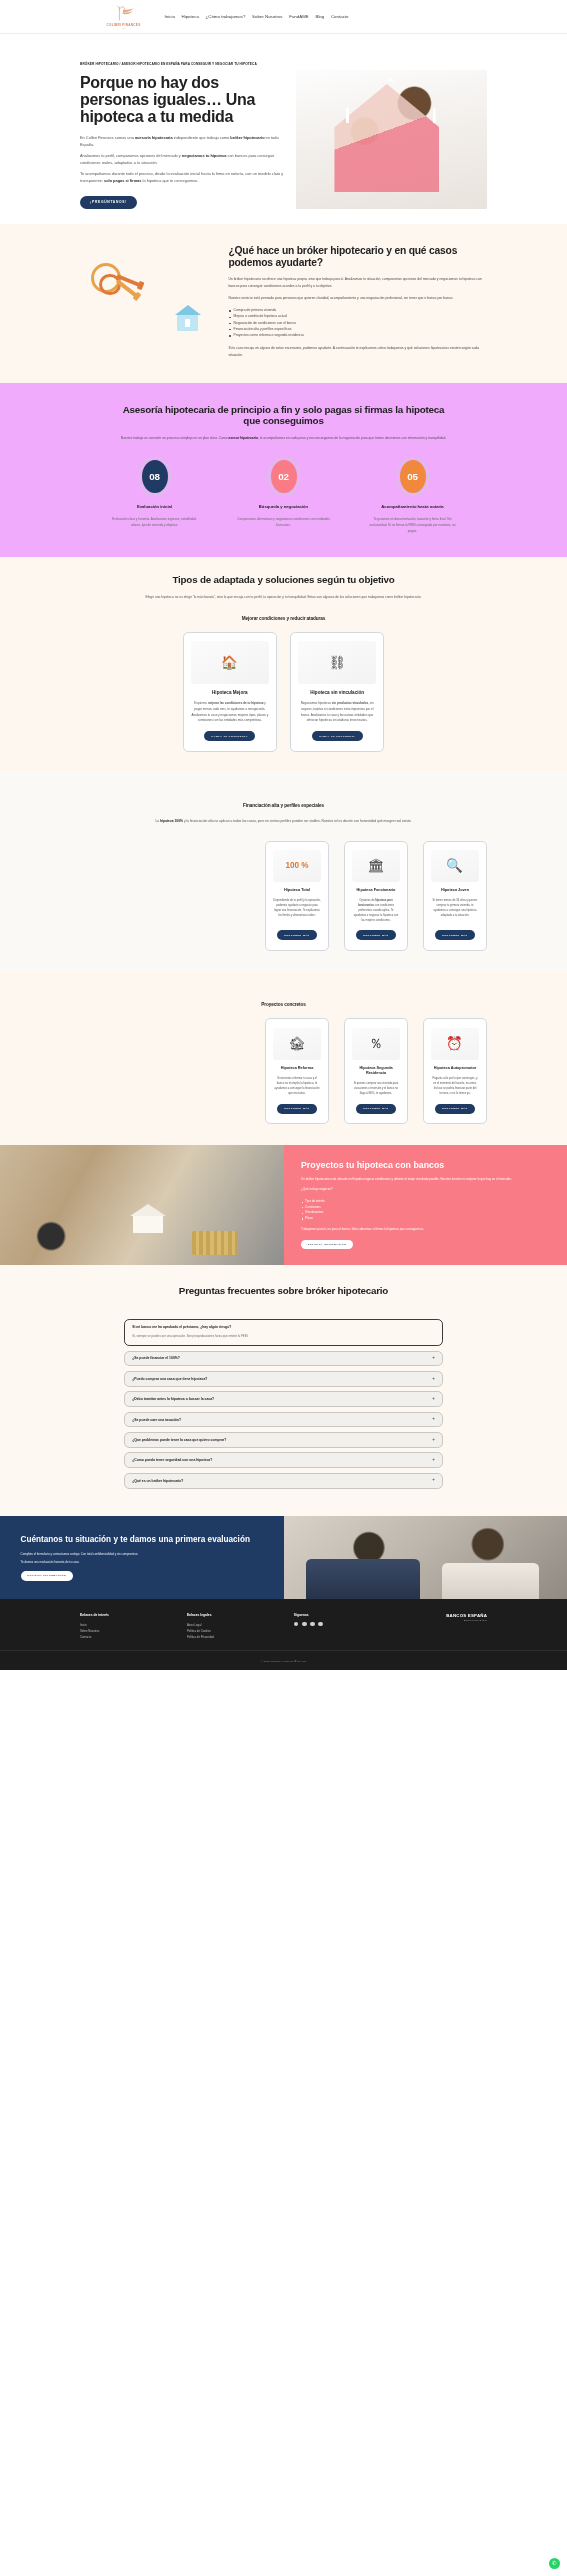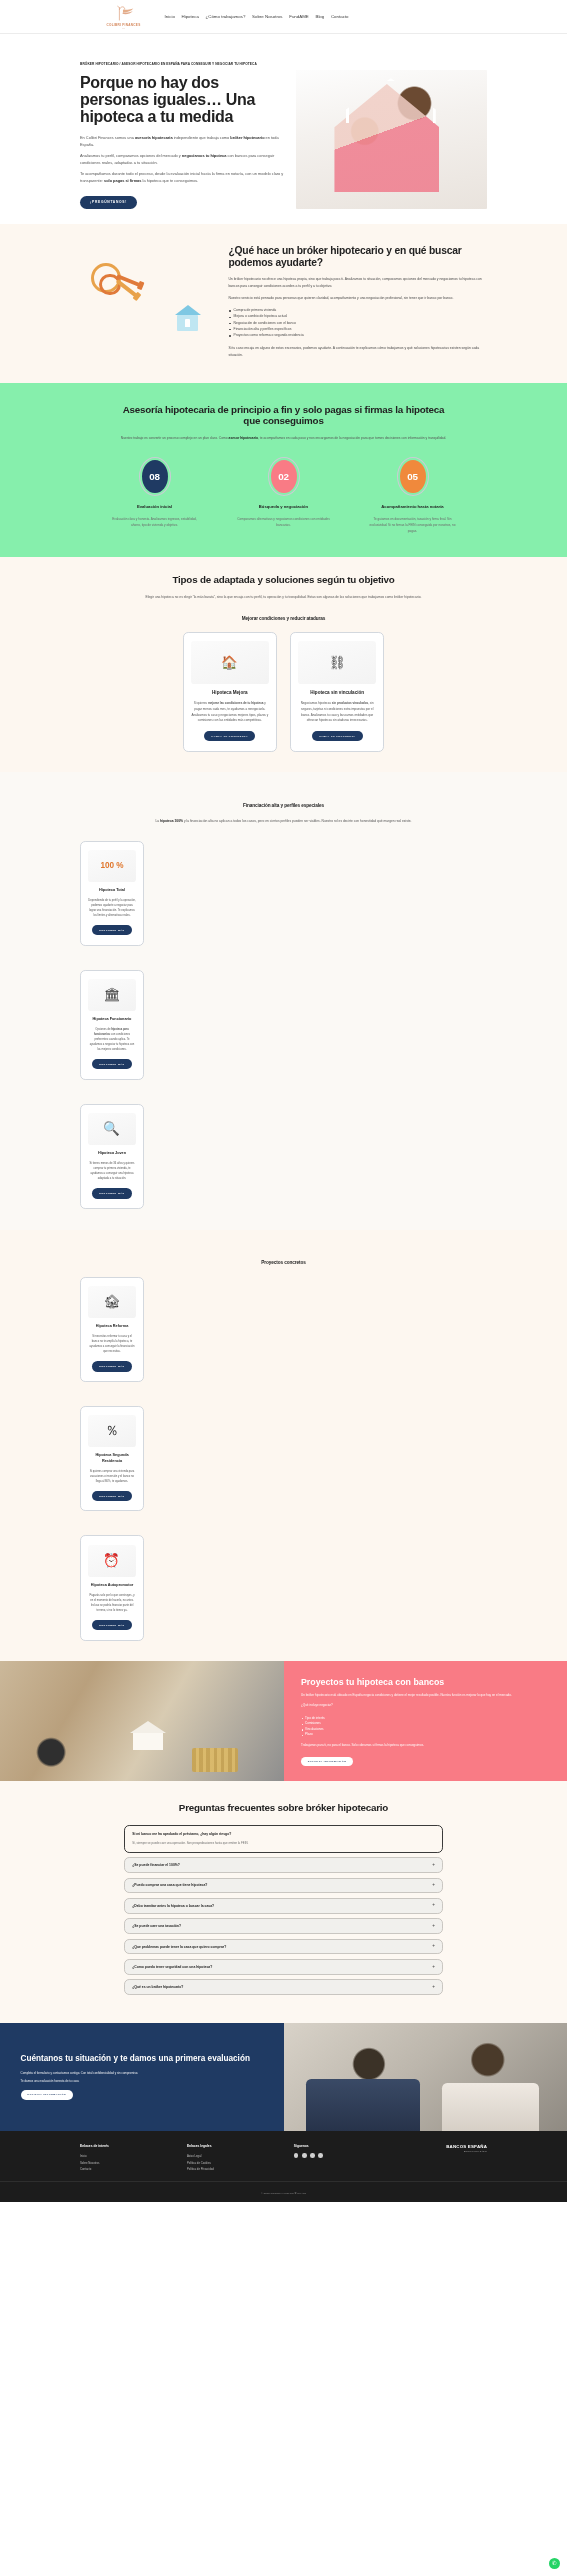--- a/index.html
+++ b/index.html
@@ -73,21 +73,21 @@
   }
   .ph-couple::before{
     content:"";position:absolute;left:26%;top:6%;width:44%;height:30%;
     border:3.1px solid #fff;border-bottom:none;transform:rotate(0deg);
     clip-path:polygon(50% 0,100% 70%,100% 100%,0 100%,0 70%);
     z-index:3;
   }
 
   
   .sec-cream{background:#fdf7f0;}
-  .sec-white{background:#86efac;}
+  .sec-white{background:#f0abfc;}
   .sec-offwhite{background:#fbf9f5;}
   .broker{padding:19.6px 0;display:flex;justify-content:center;}
   .broker-inner{width:407px;display:flex;gap:14.4px;align-items:flex-start;}
   .broker-art{width:134px;height:98px;position:relative;}
   .keys{
     position:absolute;left:11.3px;top:18.5px;width:57px;height:36px;
   }
   .ring{
     width:30px;height:30px;border:3.6px solid #e8a24b;border-radius:50%;
     position:absolute;left:0;top:0;
@@ -177,21 +177,21 @@
   .card.w3 .card-art{height:32px;}
   .card-title{font-size:4.6px;font-weight:800;color:#222;line-height:1.45;margin-bottom:4.6px;text-align:center;}
   .card.w3 .card-title{font-size:3.8px;}
   .card-desc{font-size:3px;line-height:1.9;color:#555;text-align:center;margin-bottom:7.2px;}
   .card.w3 .card-desc{font-size:2.7px;line-height:1.85;}
   .btn-cta{
     background:#1f3a63;color:#fff;border:none;border-radius:8.2px;
     padding:3.6px 7.2px;font-size:2.4px;font-weight:700;letter-spacing:0.5px;cursor:pointer;
     margin-top:auto;font-family:"Liberation Sans",sans-serif;white-space:nowrap;
   }
-  .cards3{display:flex;justify-content:flex-start;gap:24px;margin-top:11.3px;flex-direction:column;}
+  .cards3{display:flex;justify-content:flex-end;gap:15px;margin-top:11.3px;}
 
   
   .glyph{position:absolute;inset:0;display:flex;align-items:center;justify-content:center;font-size:13.4px;}
 
   
   .nego{display:flex;height:120px;}
   .nego-photo{
     width:50%;
     background:
       radial-gradient(circle at 18% 76%, #2f2f2f 0 5%, transparent 6%),
@@ -226,33 +226,33 @@
     background:#fff;color:#1f3a63;border:none;border-radius:7.2px;padding:3.1px 6.7px;
     font-size:2.4px;font-weight:700;letter-spacing:0.5px;cursor:pointer;align-self:flex-start;
     margin-top:3.1px;font-family:"Liberation Sans",sans-serif;
   }
 
   
   .faq-sec{background:#fdf8f2;padding:20.6px 0 23px;display:flex;justify-content:center;}
   .faq-inner{width:319px;}
   .faq-h{
     font-size:9.8px;font-weight:800;color:#222;text-align:center;line-height:1.18;
-    margin-bottom:12px;letter-spacing:-0.2px;
+    margin-bottom:22px;letter-spacing:-0.2px;
   }
   .faq-item{
     border:0.5px solid #3b3b3b;border-radius:5.2px;padding:5.7px 7.2px;margin-bottom:4.6px;
     background:#fdf8f2;
   }
   .faq-item.closed{background:#f1f0ed;border-color:#c9c6c1;display:flex;align-items:center;justify-content:space-between;padding:4.6px 7.2px;}
   .faq-q{font-size:3.4px;font-weight:700;color:#222;}
   .faq-a{font-size:2.9px;color:#6f6f6f;margin-top:4.6px;line-height:1.8;}
   .plus{font-size:4.6px;color:#444;line-height:1;}
 
   
-  .cta{display:flex;height:108px;}
+  .cta{display:flex;height:83px;}
   .cta-left{
     width:50%;background:#1f3a63;color:#fff;padding:17.5px 20.6px;display:flex;
     flex-direction:column;justify-content:center;
   }
   .cta-h{font-size:8.2px;font-weight:800;line-height:1.18;margin-bottom:7.2px;}
   .cta-p{font-size:2.9px;line-height:1.95;opacity:.92;margin-bottom:2.6px;}
   .cta-right{
     width:50%;
     background:
       radial-gradient(circle at 30% 38%, #3b3227 0 7%, transparent 8%),
@@ -352,21 +352,21 @@
           <div class="key b"></div>
       </div>
       <div class="littlehouse">
         <div class="roof"></div>
           <div class="body">
             <div class="door"></div>
           </div>
       </div>
     </div>
     <div class="broker-copy">
-      <h2 class="h2">¿Qué hace un bróker hipotecario y en qué buscar podemos ayudarte?</h2>
+      <h2 class="h2">¿Qué hace un bróker hipotecario y en qué casos podemos ayudarte?</h2>
       <p class="body-p">Un bróker hipotecario no ofrece una hipoteca propia, sino que trabaja para ti. Analizamos tu situación, comparamos opciones del mercado y negociamos tu hipoteca con bancos para conseguir condiciones acordes a tu perfil y a tu objetivo.</p>
       <p class="body-p">Nuestro servicio está pensado para personas que quieren claridad, acompañamiento y una negociación profesional, sin tener que ir banco por banco.</p>
       <ul class="bullets">
         <li>Compra de primera vivienda</li>
         <li>Mejora o cambio de hipoteca actual</li>
         <li>Negociación de condiciones con el banco</li>
         <li>Financiación alta y perfiles específicos</li>
         <li>Proyectos como reforma o segunda residencia</li>
       </ul>
       <p class="body-p">Si tu caso encaja en alguno de estos escenarios, podemos ayudarte. A continuación te explicamos cómo trabajamos y qué soluciones hipotecarias existen según cada situación.</p>

